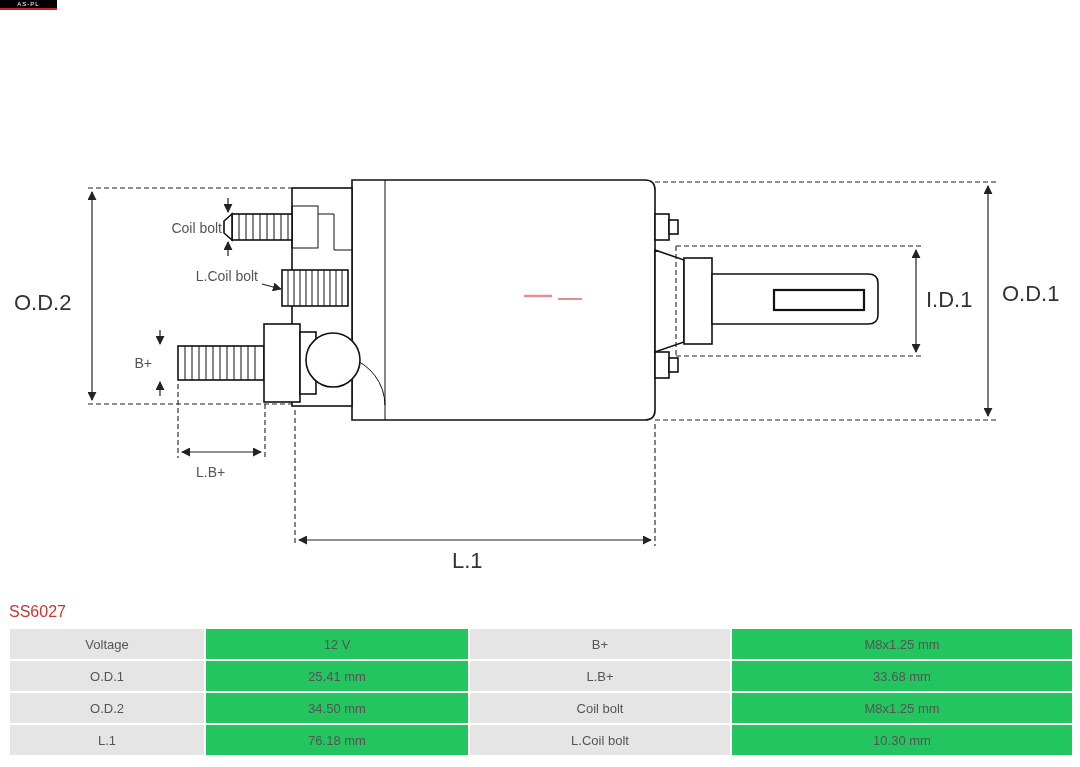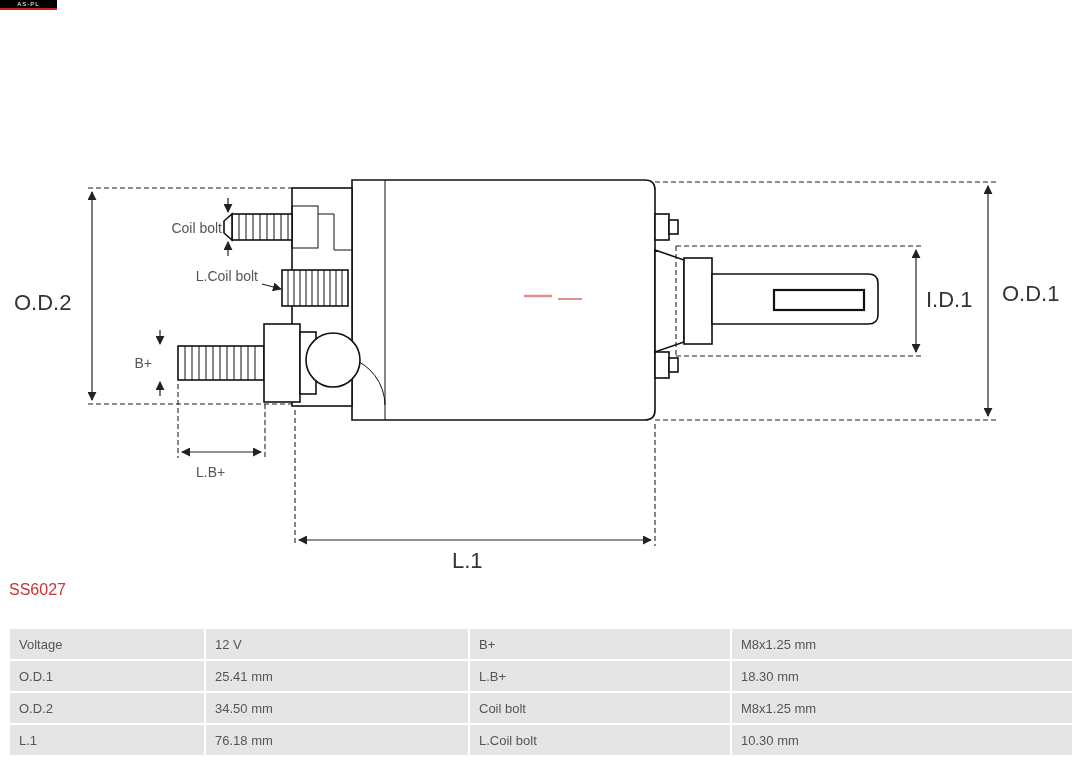--- a/index.html
+++ b/index.html
@@ -2,27 +2,27 @@
 <html><head>
 <meta charset="utf-8">
 <style>
   html,body{margin:0;padding:0;background:#fff;}
   body{width:1080px;height:767px;position:relative;overflow:hidden;
        font-family:"Liberation Sans",sans-serif;}
   .logo{position:absolute;top:0;left:0;width:57px;height:8px;background:#000;
         color:#fff;font-size:6px;line-height:8px;text-align:center;letter-spacing:1px;overflow:hidden;}
   .logo-underline{position:absolute;top:8px;left:0;width:57px;height:2px;background:#cc2222;}
   .drawing-wrap{position:absolute;top:0;left:0;width:1080px;height:590px;}
-  .product-code{position:absolute;left:9px;top:581px;font-size:16px;color:#cc3333;}
+  .product-code{position:absolute;left:9px;top:603px;font-size:16px;color:#cc3333;}
   table.spec{position:absolute;left:8px;top:627px;width:1064px;border-collapse:collapse;
              font-size:13px;color:#555;table-layout:fixed;}
-  table.spec td{border:2px solid #fff;height:30px;padding:0 9px;text-align:left;
+  table.spec td{border:2px solid #fff;height:30px;padding:0 9px;text-align:center;
                 overflow:hidden;white-space:nowrap;}
   td.k{background:#e5e5e5;}
-  td.v{background:#e5e5e5;}
+  td.v{background:#22c55e;}
   svg text{font-family:"Liberation Sans",sans-serif;}
   .lbl-big{font-size:22px;fill:#333;}
   .lbl-small{font-size:14px;fill:#555;}
   .outline{fill:#fff;stroke:#111;stroke-width:1.6;}
   .thin{fill:none;stroke:#111;stroke-width:1;}
   .dim{stroke:#222;stroke-width:1.2;fill:none;}
   .dash{stroke:#222;stroke-width:1.1;fill:none;stroke-dasharray:5 3;}
 </style>
 </head>
 <body>
@@ -184,21 +184,21 @@
     <tr>
       <td class="k">Voltage</td>
       <td class="v">12 V</td>
       <td class="k">B+</td>
       <td class="v">M8x1.25 mm</td>
     </tr>
     <tr>
       <td class="k">O.D.1</td>
       <td class="v">25.41 mm</td>
       <td class="k">L.B+</td>
-      <td class="v">18.30 mm</td>
+      <td class="v">33.68 mm</td>
     </tr>
     <tr>
       <td class="k">O.D.2</td>
       <td class="v">34.50 mm</td>
       <td class="k">Coil bolt</td>
       <td class="v">M8x1.25 mm</td>
     </tr>
     <tr>
       <td class="k">L.1</td>
       <td class="v">76.18 mm</td>

